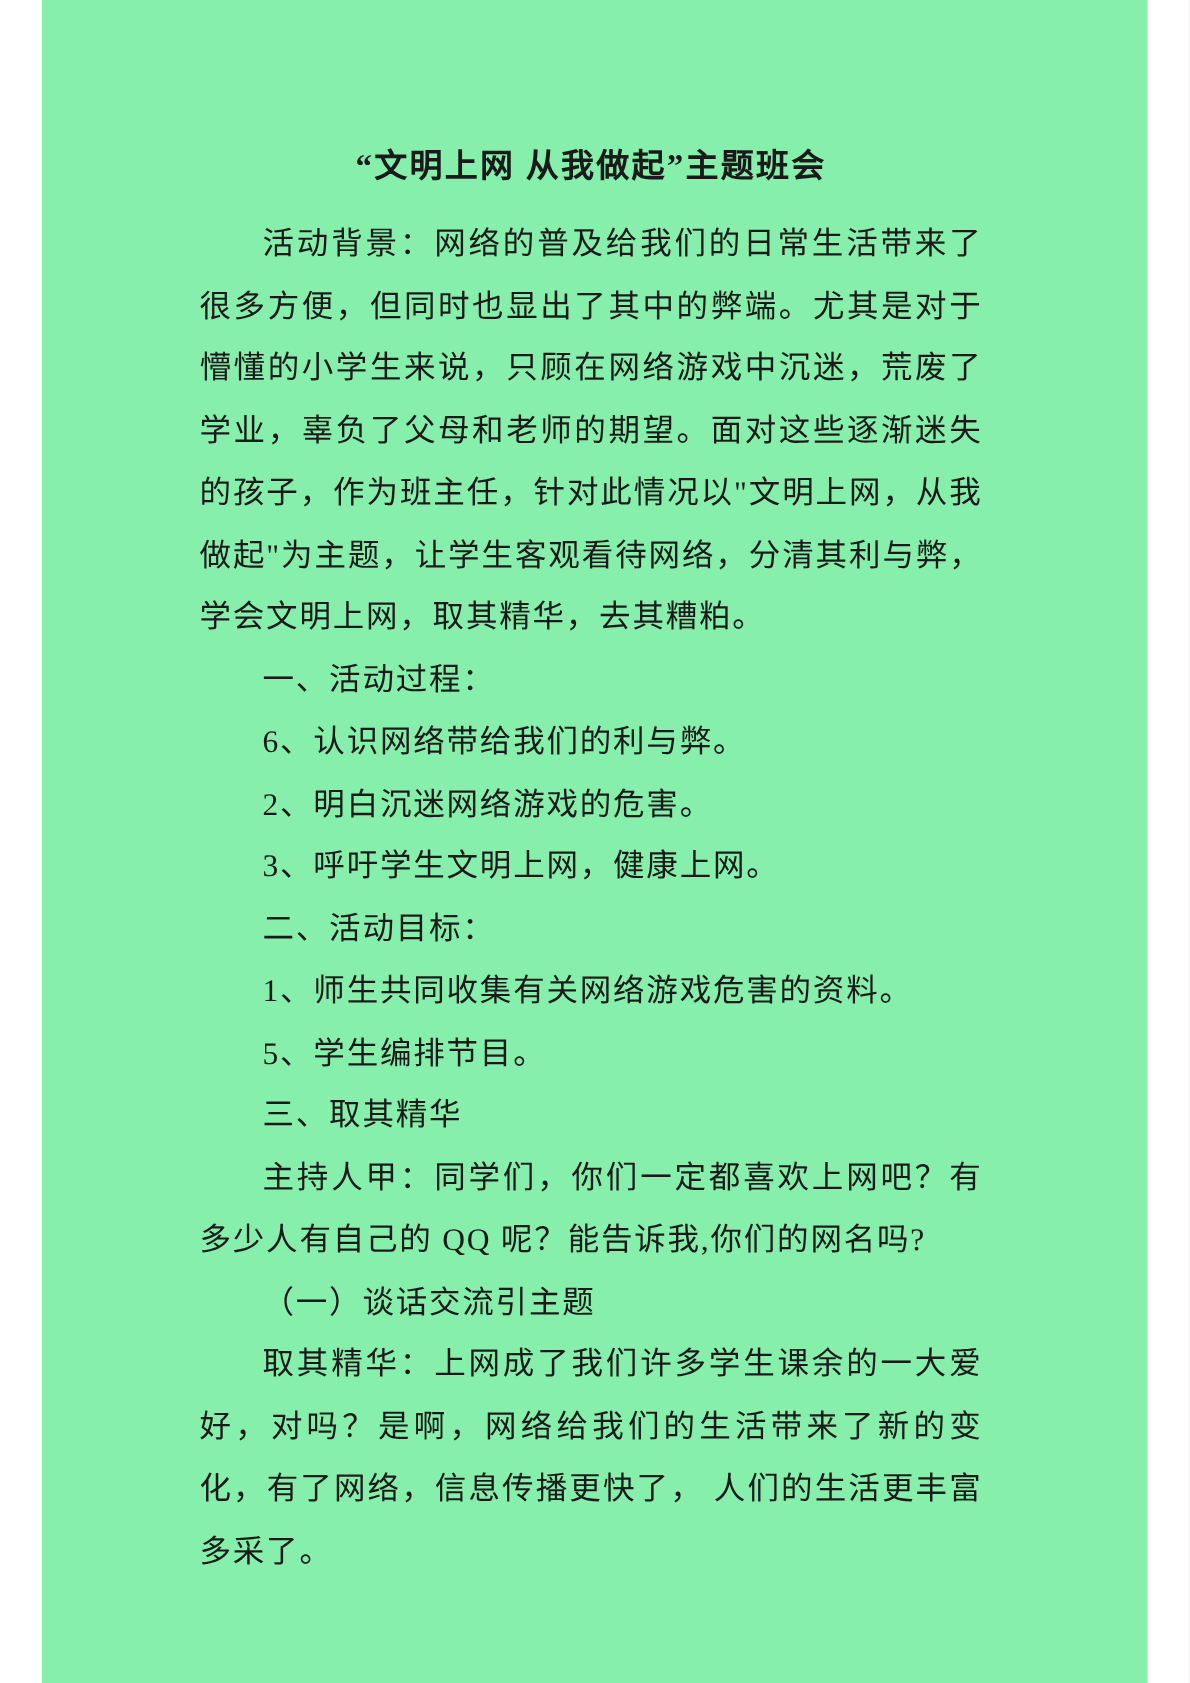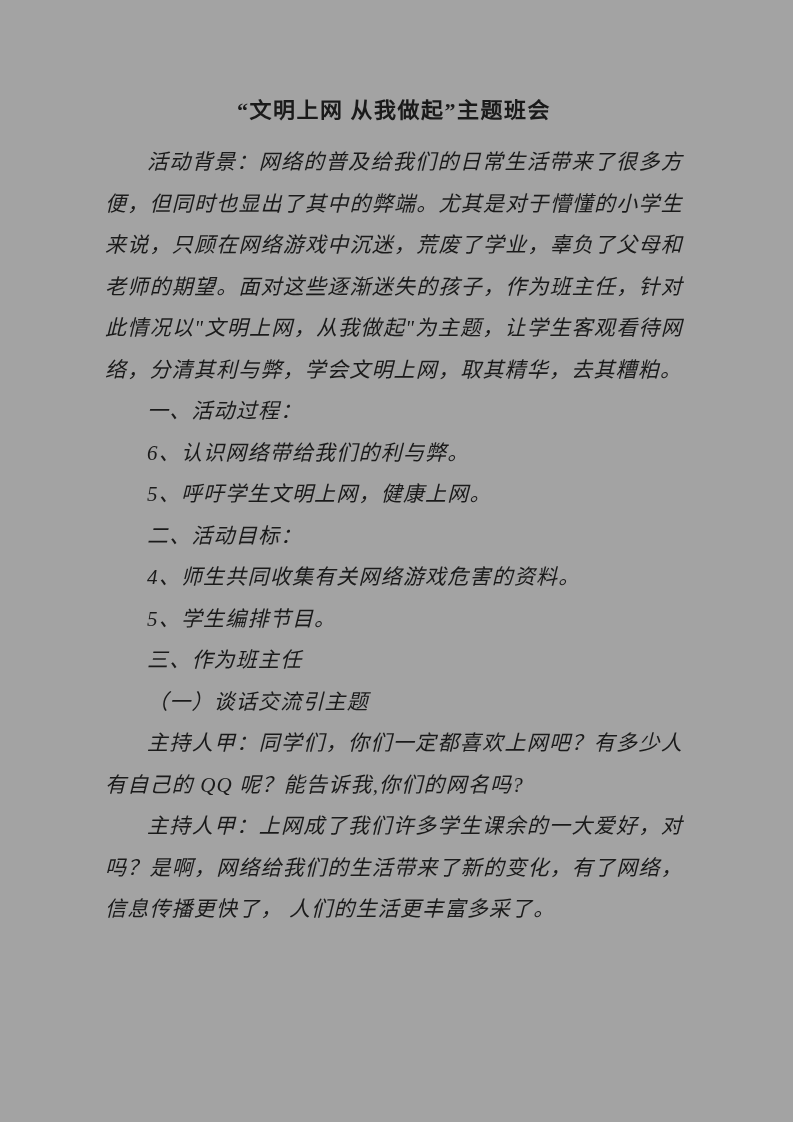--- a/index.html
+++ b/index.html
@@ -2,24 +2,24 @@
 <html lang="zh-CN"><head>
 <meta charset="utf-8">
 <style>
   html, body {
     margin: 0;
     padding: 0;
     background: #ffffff;
   }
   .page {
     position: relative;
-    width: 793px;
+    width: 737px;
     height: 1122px;
     margin: 0 auto;
-    background: #a3a3a3;
+    background: #86efac;
     box-sizing: border-box;
     padding: 92px 110px 0 105px;
     overflow: hidden;
     font-family: "Liberation Serif", "DejaVu Serif", serif;
     color: #1a1a1a;
   }
   .doc-title {
     margin: 0 0 12px 0;
     text-align: center;
     font-size: 22px;
@@ -31,45 +31,45 @@
   .para {
     margin: 0;
     font-size: 21px;
     line-height: 41.5px;
     letter-spacing: 1.2px;
     text-align: justify;
     text-justify: inter-ideograph;
   }
   .para.indent {
     text-indent: 2em;
-    font-style: italic;
   }
 </style>
 </head>
 <body>
 
 <div class="page">
   <h1 class="doc-title">“文明上网 从我做起”主题班会</h1>
 
   <p class="para indent">活动背景：网络的普及给我们的日常生活带来了很多方便，但同时也显出了其中的弊端。尤其是对于懵懂的小学生来说，只顾在网络游戏中沉迷，荒废了学业，辜负了父母和老师的期望。面对这些逐渐迷失的孩子，作为班主任，针对此情况以"文明上网，从我做起"为主题，让学生客观看待网络，分清其利与弊，学会文明上网，取其精华，去其糟粕。</p>
 
   <p class="para indent">一、活动过程：</p>
 
   <p class="para indent">6、认识网络带给我们的利与弊。</p>
 
+  <p class="para indent">2、明白沉迷网络游戏的危害。</p>
 
-  <p class="para indent">5、呼吁学生文明上网，健康上网。</p>
+  <p class="para indent">3、呼吁学生文明上网，健康上网。</p>
 
   <p class="para indent">二、活动目标：</p>
 
-  <p class="para indent">4、师生共同收集有关网络游戏危害的资料。</p>
+  <p class="para indent">1、师生共同收集有关网络游戏危害的资料。</p>
 
   <p class="para indent">5、学生编排节目。</p>
 
-  <p class="para indent">三、作为班主任</p>
+  <p class="para indent">三、取其精华</p>
+
+  <p class="para indent">主持人甲：同学们，你们一定都喜欢上网吧？有多少人有自己的 QQ 呢？能告诉我,你们的网名吗?</p>
 
   <p class="para indent">（一）谈话交流引主题</p>
 
-  <p class="para indent">主持人甲：同学们，你们一定都喜欢上网吧？有多少人有自己的 QQ 呢？能告诉我,你们的网名吗?</p>
 
-
-  <p class="para indent">主持人甲：上网成了我们许多学生课余的一大爱好，对吗？是啊，网络给我们的生活带来了新的变化，有了网络，信息传播更快了， 人们的生活更丰富多采了。</p>
+  <p class="para indent">取其精华：上网成了我们许多学生课余的一大爱好，对吗？是啊，网络给我们的生活带来了新的变化，有了网络，信息传播更快了， 人们的生活更丰富多采了。</p>
 </div>
 
 </body></html>

